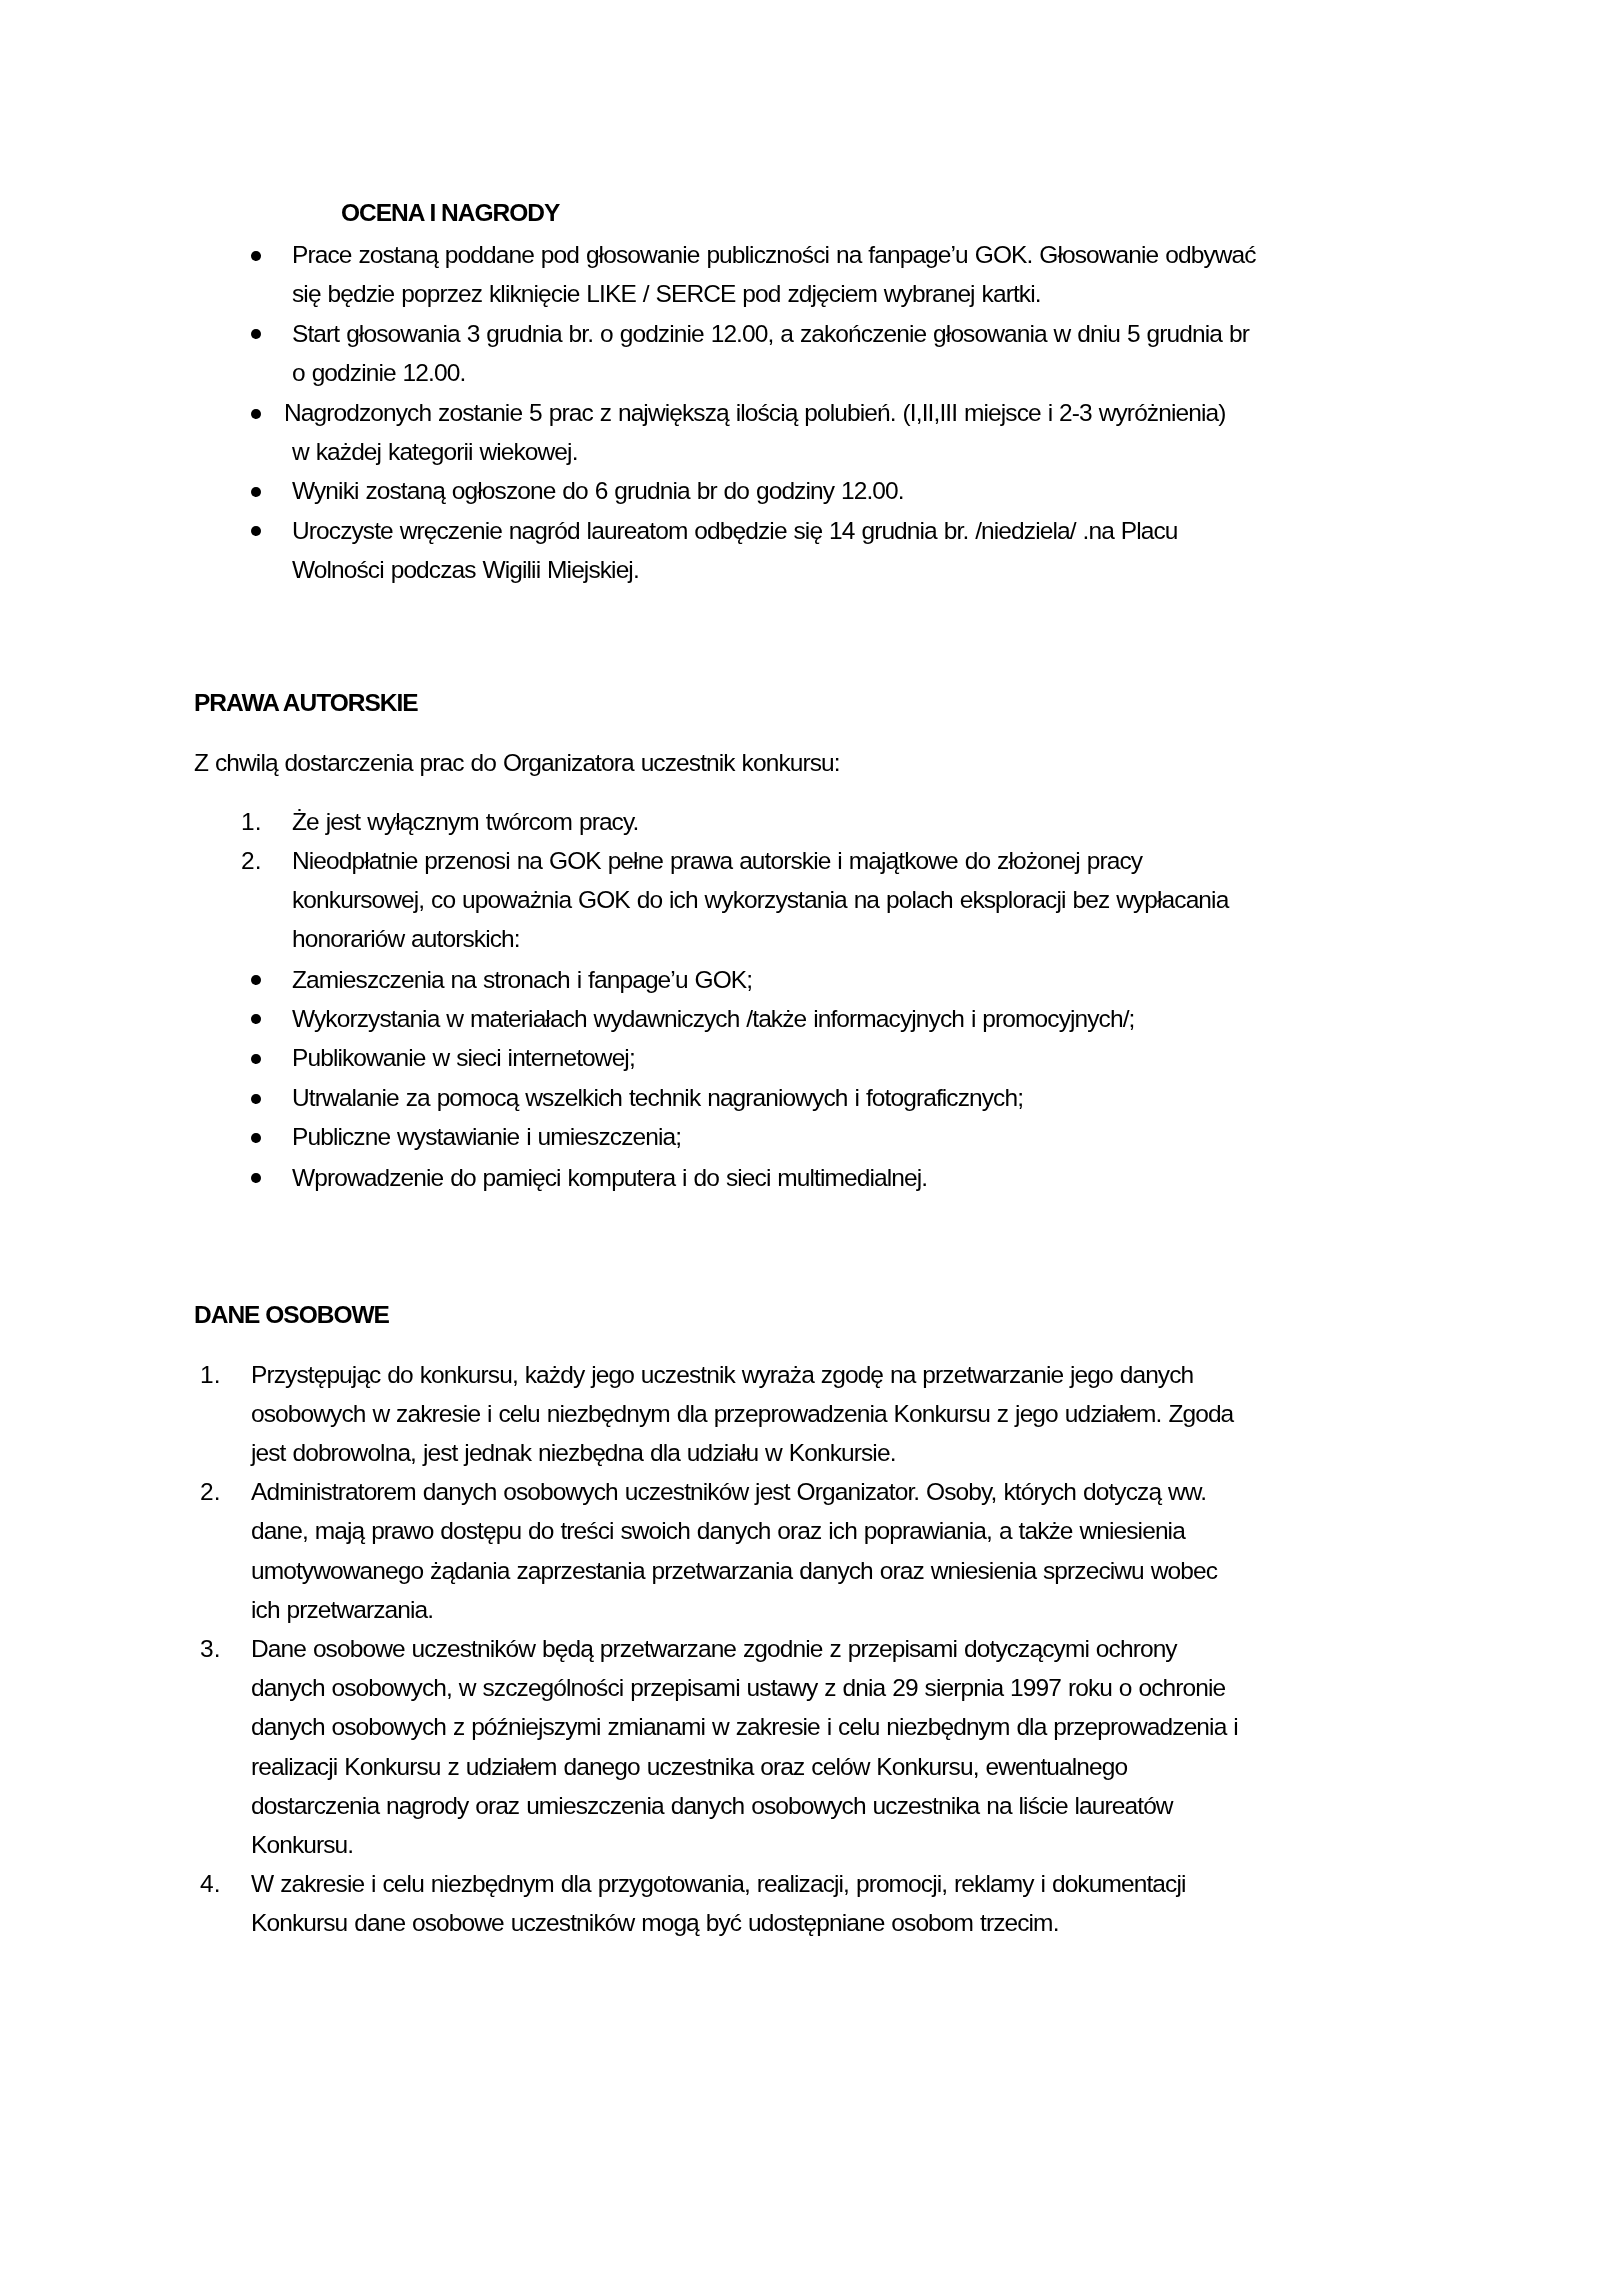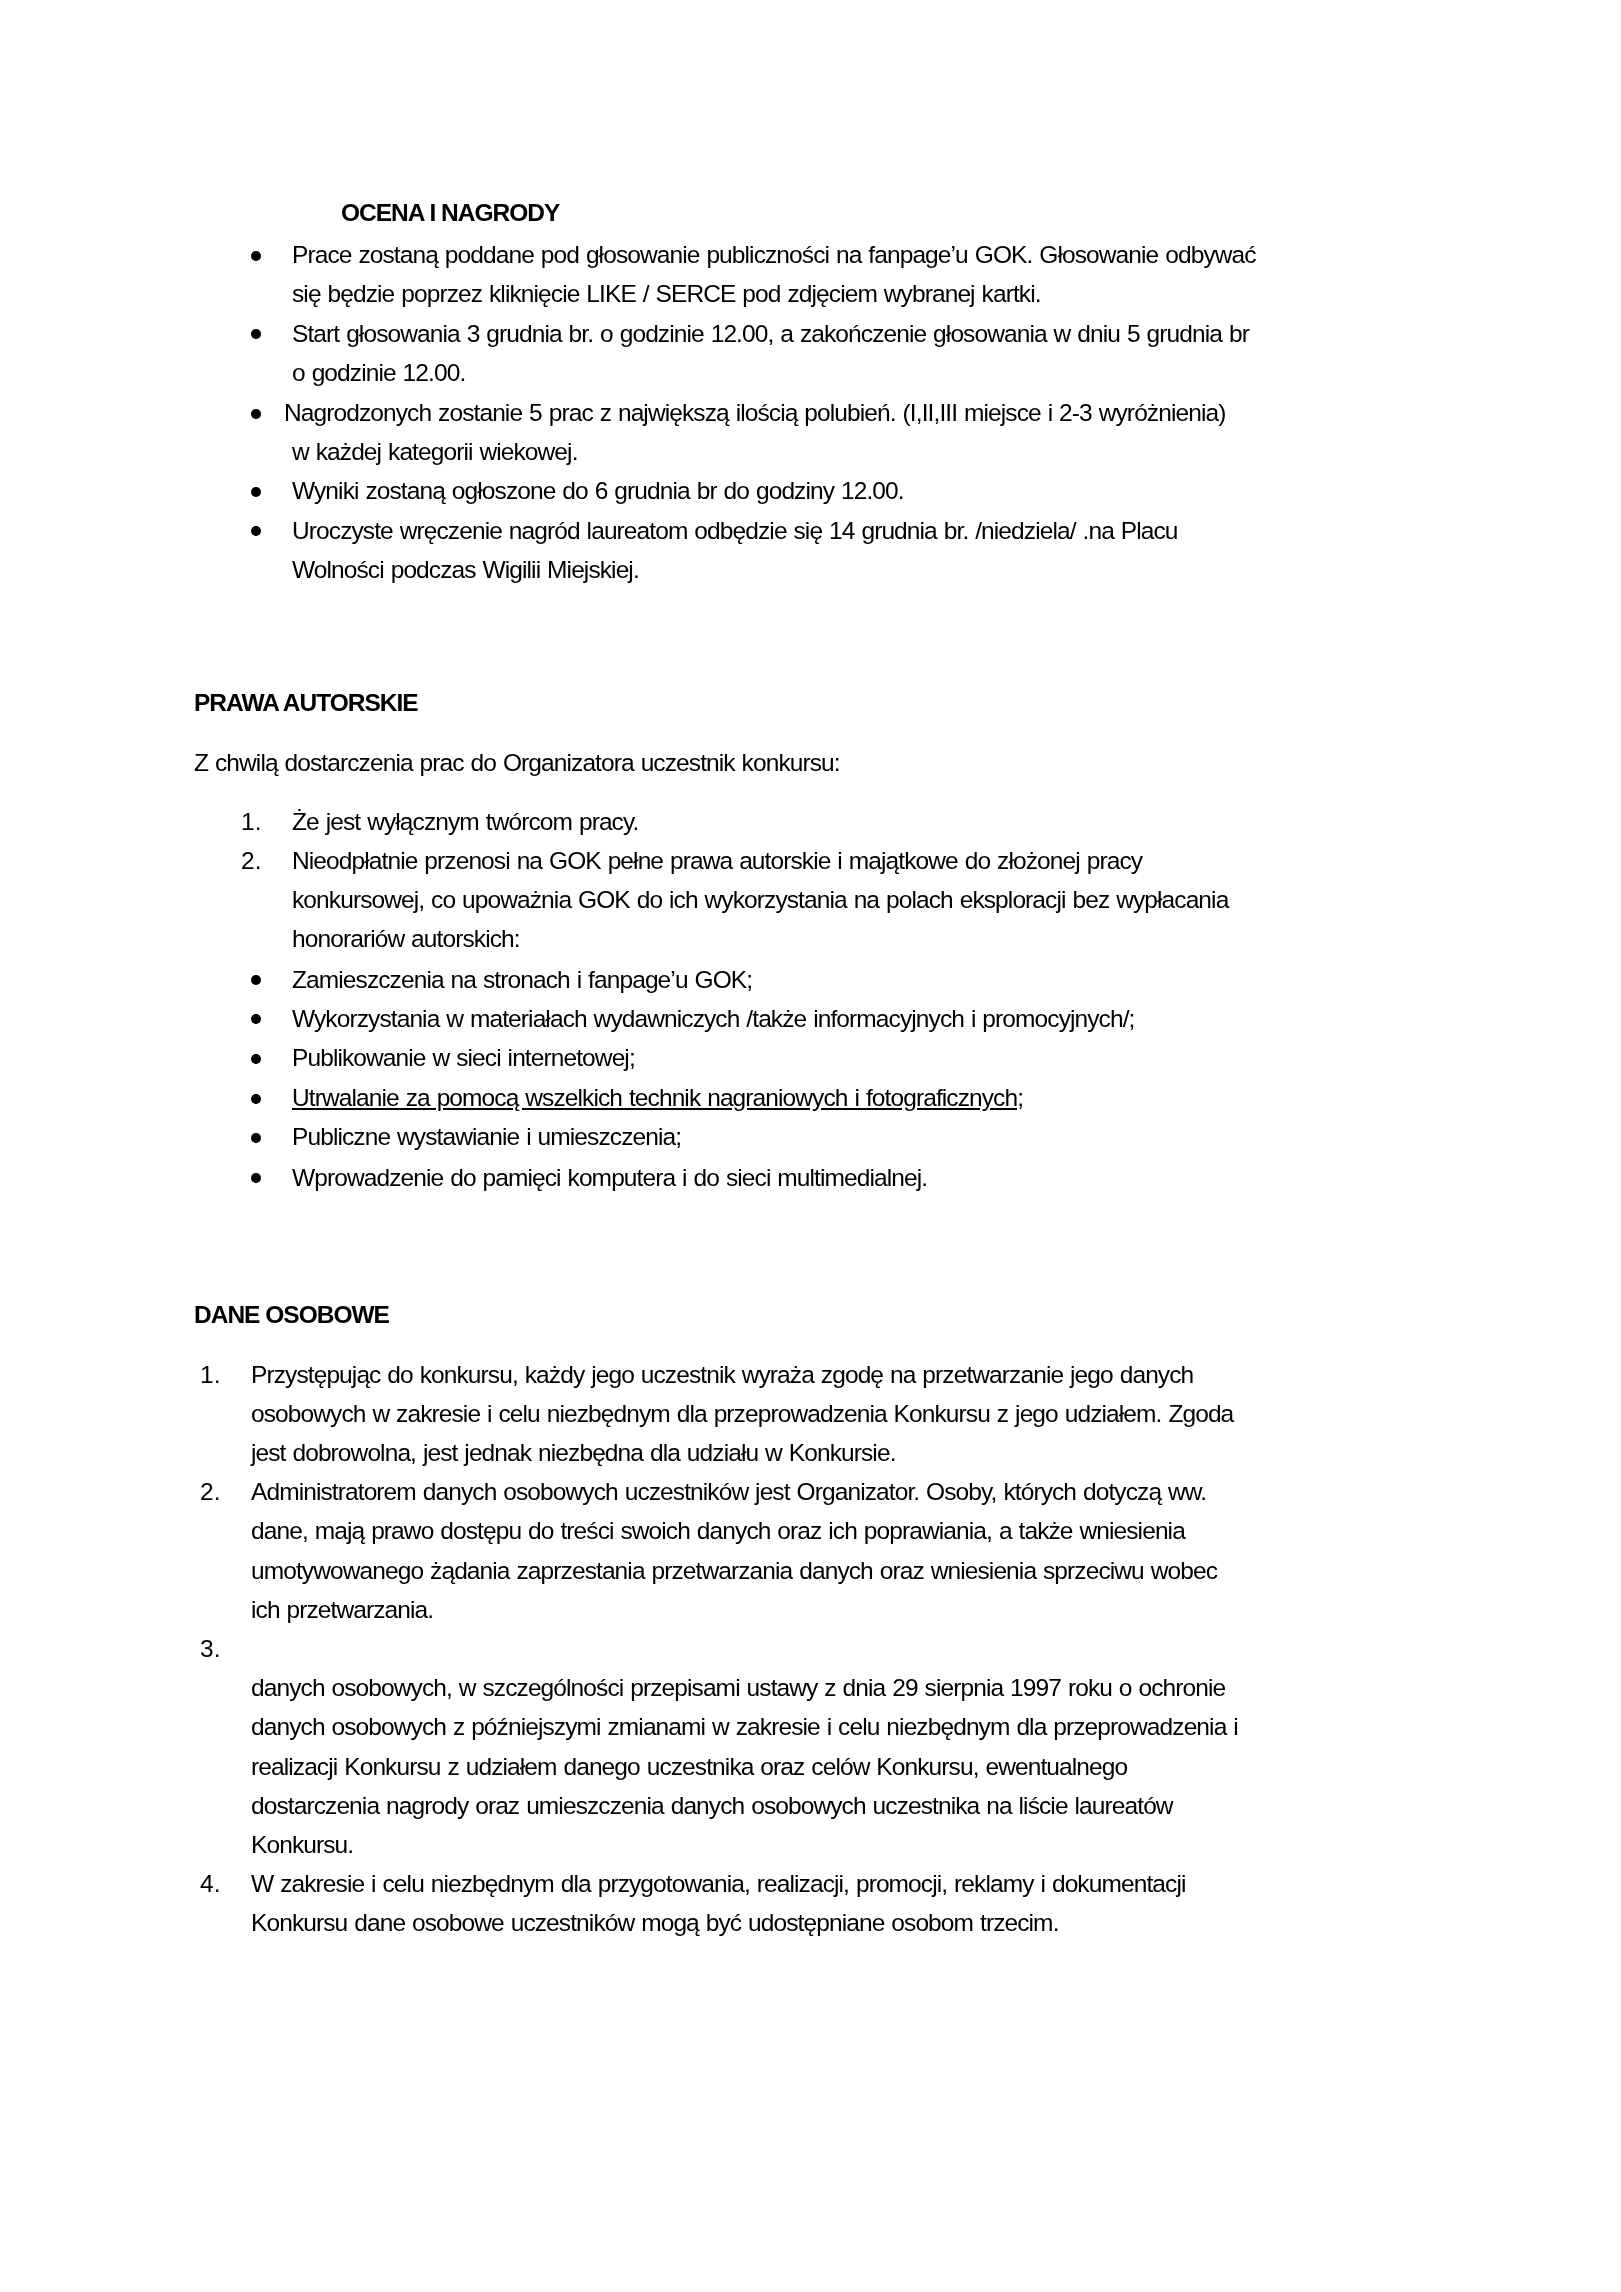--- a/index.html
+++ b/index.html
@@ -93,21 +93,21 @@
   <div class="bullet" style="left:251px; top:975px;"></div>
   <div class="line" style="left:292px; top:960px;">Zamieszczenia na stronach i fanpage’u GOK;</div>
 
   <div class="bullet" style="left:251px; top:1014px;"></div>
   <div class="line" style="left:292px; top:999px;">Wykorzystania w materiałach wydawniczych /także informacyjnych i promocyjnych/;</div>
 
   <div class="bullet" style="left:251px; top:1054px;"></div>
   <div class="line" style="left:292px; top:1038px;">Publikowanie w sieci internetowej;</div>
 
   <div class="bullet" style="left:251px; top:1094px;"></div>
-  <div class="line" style="left:292px; top:1078px;text-decoration:underline;">Utrwalanie  za pomocą wszelkich technik nagraniowych i fotograficznych;</div>
+  <div class="line" style="left:292px; top:1078px;">Utrwalanie  za pomocą wszelkich technik nagraniowych i fotograficznych;</div>
 
   <div class="bullet" style="left:251px; top:1133px;"></div>
   <div class="line" style="left:292px; top:1117px;">Publiczne wystawianie i umieszczenia;</div>
 
   <div class="bullet" style="left:251px; top:1173px;"></div>
   <div class="line" style="left:292px; top:1158px;">Wprowadzenie do pamięci komputera i do sieci multimedialnej.</div>
 
   <div class="heading" style="left:194px; top:1295px;">DANE OSOBOWE</div>
 
   <div class="num" style="left:200px; top:1355px;">1.</div>
@@ -115,20 +115,21 @@
   <div class="line" style="left:251px; top:1394px;">osobowych w zakresie i celu niezbędnym dla przeprowadzenia Konkursu z jego udziałem. Zgoda</div>
   <div class="line" style="left:251px; top:1433px;">jest dobrowolna, jest jednak niezbędna dla udziału w Konkursie.</div>
 
   <div class="num" style="left:200px; top:1472px;">2.</div>
   <div class="line" style="left:251px; top:1472px;"> Administratorem danych osobowych uczestników jest Organizator. Osoby, których dotyczą ww.</div>
   <div class="line" style="left:251px; top:1511px;">dane, mają prawo dostępu do treści swoich danych oraz ich poprawiania, a także wniesienia</div>
   <div class="line" style="left:251px; top:1551px;">umotywowanego żądania zaprzestania przetwarzania danych oraz wniesienia sprzeciwu wobec</div>
   <div class="line" style="left:251px; top:1590px;">ich przetwarzania.</div>
 
   <div class="num" style="left:200px; top:1629px;">3.</div>
+  <div class="line" style="left:251px; top:1629px;">Dane osobowe uczestników będą przetwarzane zgodnie z przepisami dotyczącymi ochrony</div>
   <div class="line" style="left:251px; top:1668px;">danych osobowych, w szczególności przepisami ustawy z dnia 29 sierpnia 1997 roku o ochronie</div>
   <div class="line" style="left:251px; top:1707px;">danych osobowych z późniejszymi zmianami w zakresie i celu niezbędnym dla przeprowadzenia i</div>
   <div class="line" style="left:251px; top:1747px;">realizacji Konkursu z udziałem danego uczestnika oraz celów Konkursu, ewentualnego</div>
   <div class="line" style="left:251px; top:1786px;">dostarczenia nagrody oraz umieszczenia danych osobowych uczestnika na liście laureatów</div>
   <div class="line" style="left:251px; top:1825px;">Konkursu.</div>
 
   <div class="num" style="left:200px; top:1864px;">4.</div>
   <div class="line" style="left:251px; top:1864px;">W zakresie i celu niezbędnym dla przygotowania, realizacji, promocji, reklamy i dokumentacji</div>
   <div class="line" style="left:251px; top:1903px;">Konkursu dane osobowe uczestników mogą być udostępniane osobom trzecim.</div>
 

